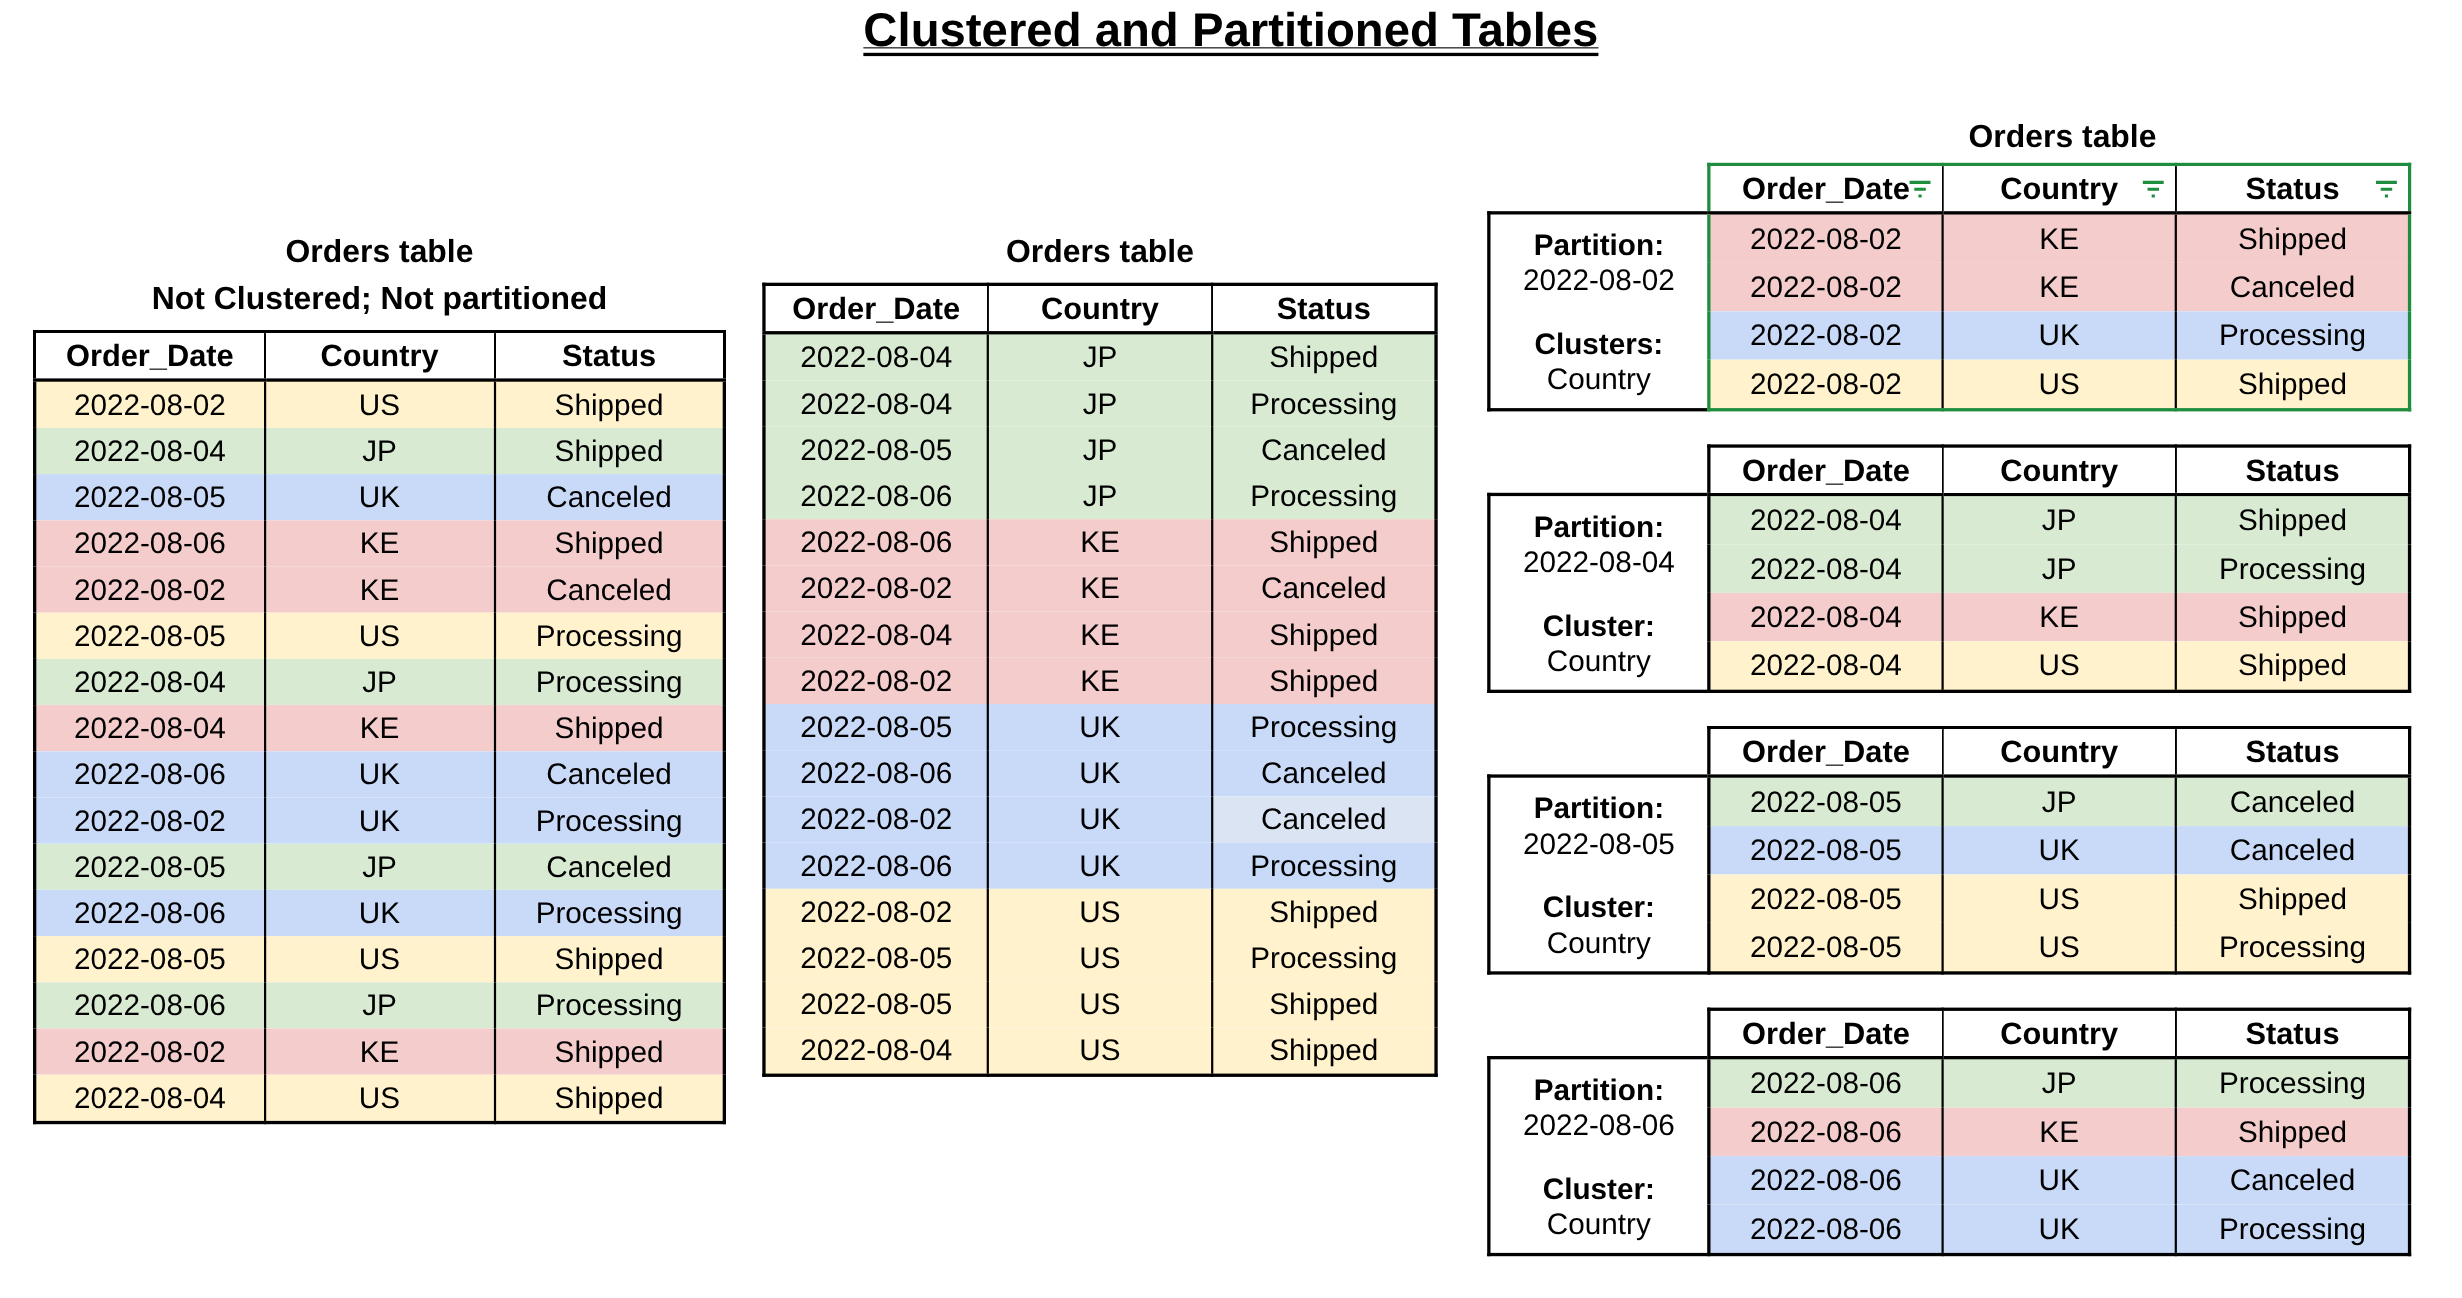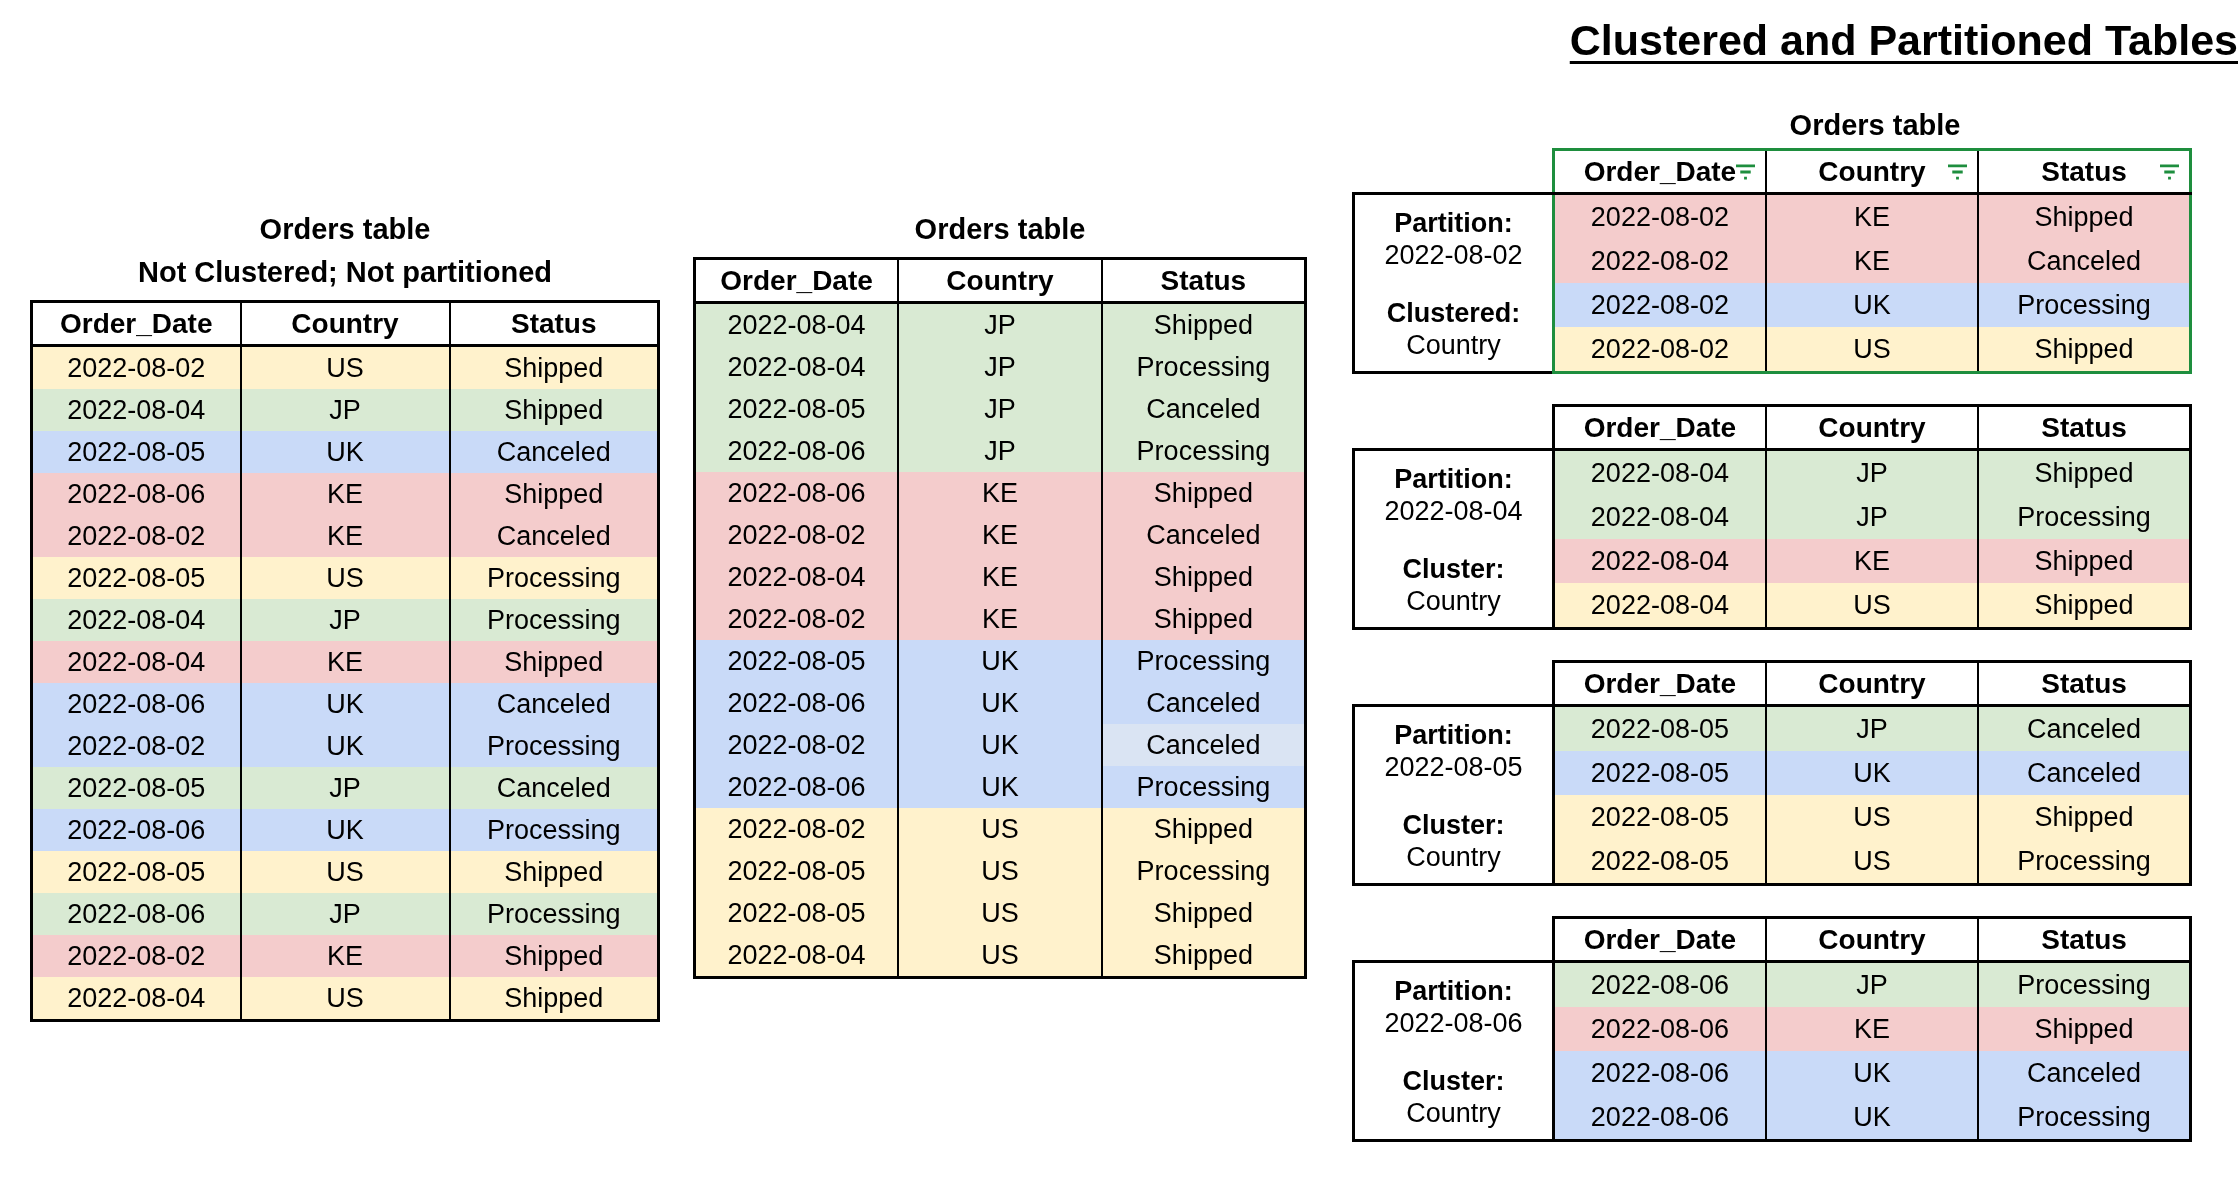--- a/index.html
+++ b/index.html
@@ -1,21 +1,21 @@
 <!DOCTYPE html>
 <html><head>
 <meta charset="utf-8">
 <title>Clustered and Partitioned Tables</title>
 <style>
   html,body { margin:0; padding:0; background:#ffffff; }
   .canvas {
     position:relative; width:2238px; height:1180px; background:#ffffff;
     font-family:"Liberation Sans", sans-serif; color:#000; overflow:hidden;
   }
-  .page-title { position:absolute; top:16px; left:0; width:100%; text-align:right; }
+  .page-title { position:absolute; top:4px; left:0; width:100%; text-align:center;text-decoration:underline; }
   .page-title span {
     font-size:43px; font-weight:bold;
     text-decoration:underline; text-decoration-thickness:3px; text-underline-offset:6px;
   }
   .block { position:absolute; }
   #left-block   { left:30px;  top:212px; width:630px; }
   #middle-block { left:693px; top:212px; width:614px; }
   #right-block  { left:1352px; top:108px; width:846px; }
 
   .block-title, .block-subtitle {
@@ -261,21 +261,21 @@
   <div class="block" id="right-block">
     <div class="block-title">Orders table</div>
     <div id="partitions-slot">
         <div class="partition first">
           <div class="plabel">
             <div>
               <div class="b">Partition:</div>
               <div>2022-08-02</div>
             </div>
             <div>
-              <div class="b">Clustered:</div>
+              <div class="b">Clusters:</div>
               <div>Country</div>
             </div>
           </div>
           <table class="grid-table part filtered">
             <thead>
               <tr>
                 <th><span>Order_Date</span><svg viewBox="0 0 24 20" width="23" height="19" class="filter-icon">
                     <path d="M2 3.5 H22 M6.5 10 H17.5 M10.5 16.5 H13.5" stroke="#1e8e3e" stroke-width="3" fill="none"></path>
                   </svg></th>
                 <th><span>Country</span><svg viewBox="0 0 24 20" width="23" height="19" class="filter-icon">

